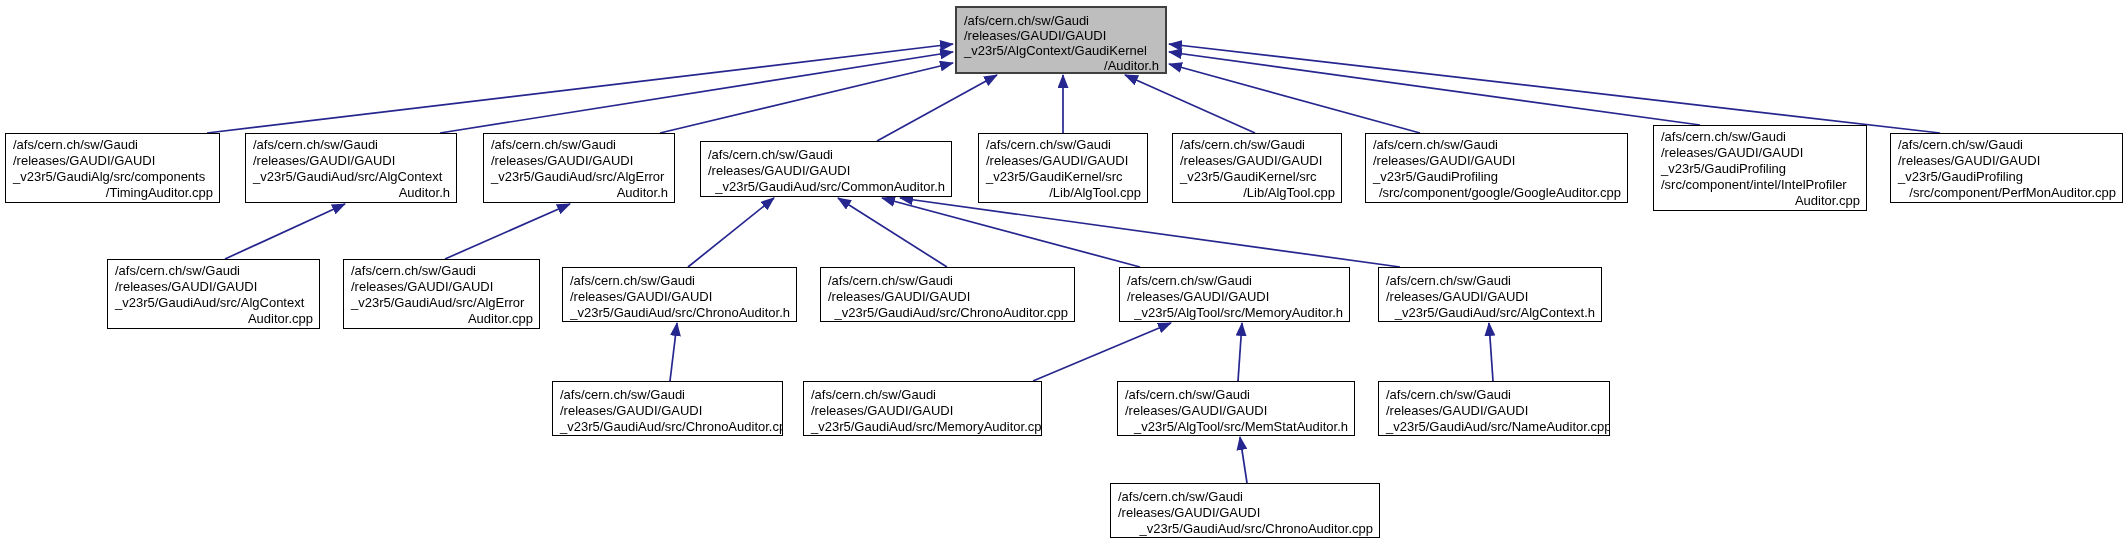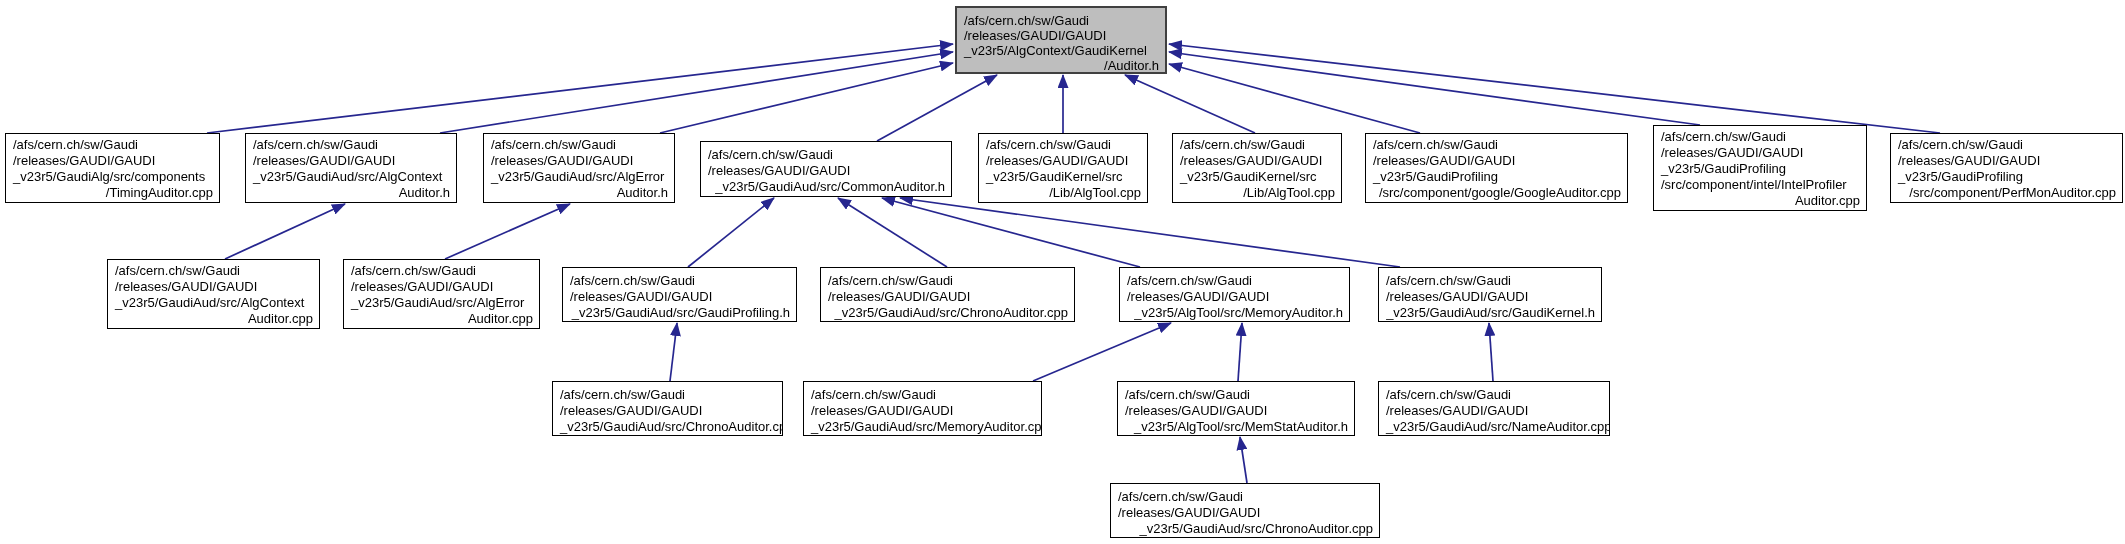--- a/index.html
+++ b/index.html
@@ -142,36 +142,36 @@
       </div>
       <div class="node" style="left: 343px; top: 259px; width: 197px; height: 70px;">
         <div class="ln">/afs/cern.ch/sw/Gaudi</div>
         <div class="ln">/releases/GAUDI/GAUDI</div>
         <div class="ln">_v23r5/GaudiAud/src/AlgError</div>
         <div class="ln center">Auditor.cpp</div>
       </div>
       <div class="node h3" style="left: 562px; top: 267px; width: 235px; height: 55px;">
         <div class="ln">/afs/cern.ch/sw/Gaudi</div>
         <div class="ln">/releases/GAUDI/GAUDI</div>
-        <div class="ln center">_v23r5/GaudiAud/src/GaudiProfiling.h</div>
+        <div class="ln center">_v23r5/GaudiAud/src/ChronoAuditor.h</div>
       </div>
       <div class="node h3" style="left: 820px; top: 267px; width: 255px; height: 55px;">
         <div class="ln">/afs/cern.ch/sw/Gaudi</div>
         <div class="ln">/releases/GAUDI/GAUDI</div>
         <div class="ln center">_v23r5/GaudiAud/src/ChronoAuditor.cpp</div>
       </div>
       <div class="node h3" style="left: 1119px; top: 267px; width: 231px; height: 55px;">
         <div class="ln">/afs/cern.ch/sw/Gaudi</div>
         <div class="ln">/releases/GAUDI/GAUDI</div>
         <div class="ln center">_v23r5/AlgTool/src/MemoryAuditor.h</div>
       </div>
       <div class="node h3" style="left: 1378px; top: 267px; width: 224px; height: 55px;">
         <div class="ln">/afs/cern.ch/sw/Gaudi</div>
         <div class="ln">/releases/GAUDI/GAUDI</div>
-        <div class="ln center">_v23r5/GaudiAud/src/GaudiKernel.h</div>
+        <div class="ln center">_v23r5/GaudiAud/src/AlgContext.h</div>
       </div>
       <div class="node h3" style="left: 552px; top: 381px; width: 231px; height: 55px;">
         <div class="ln">/afs/cern.ch/sw/Gaudi</div>
         <div class="ln">/releases/GAUDI/GAUDI</div>
         <div class="ln center">_v23r5/GaudiAud/src/ChronoAuditor.cpp</div>
       </div>
       <div class="node h3" style="left: 803px; top: 381px; width: 239px; height: 55px;">
         <div class="ln">/afs/cern.ch/sw/Gaudi</div>
         <div class="ln">/releases/GAUDI/GAUDI</div>
         <div class="ln center">_v23r5/GaudiAud/src/MemoryAuditor.cpp</div>

